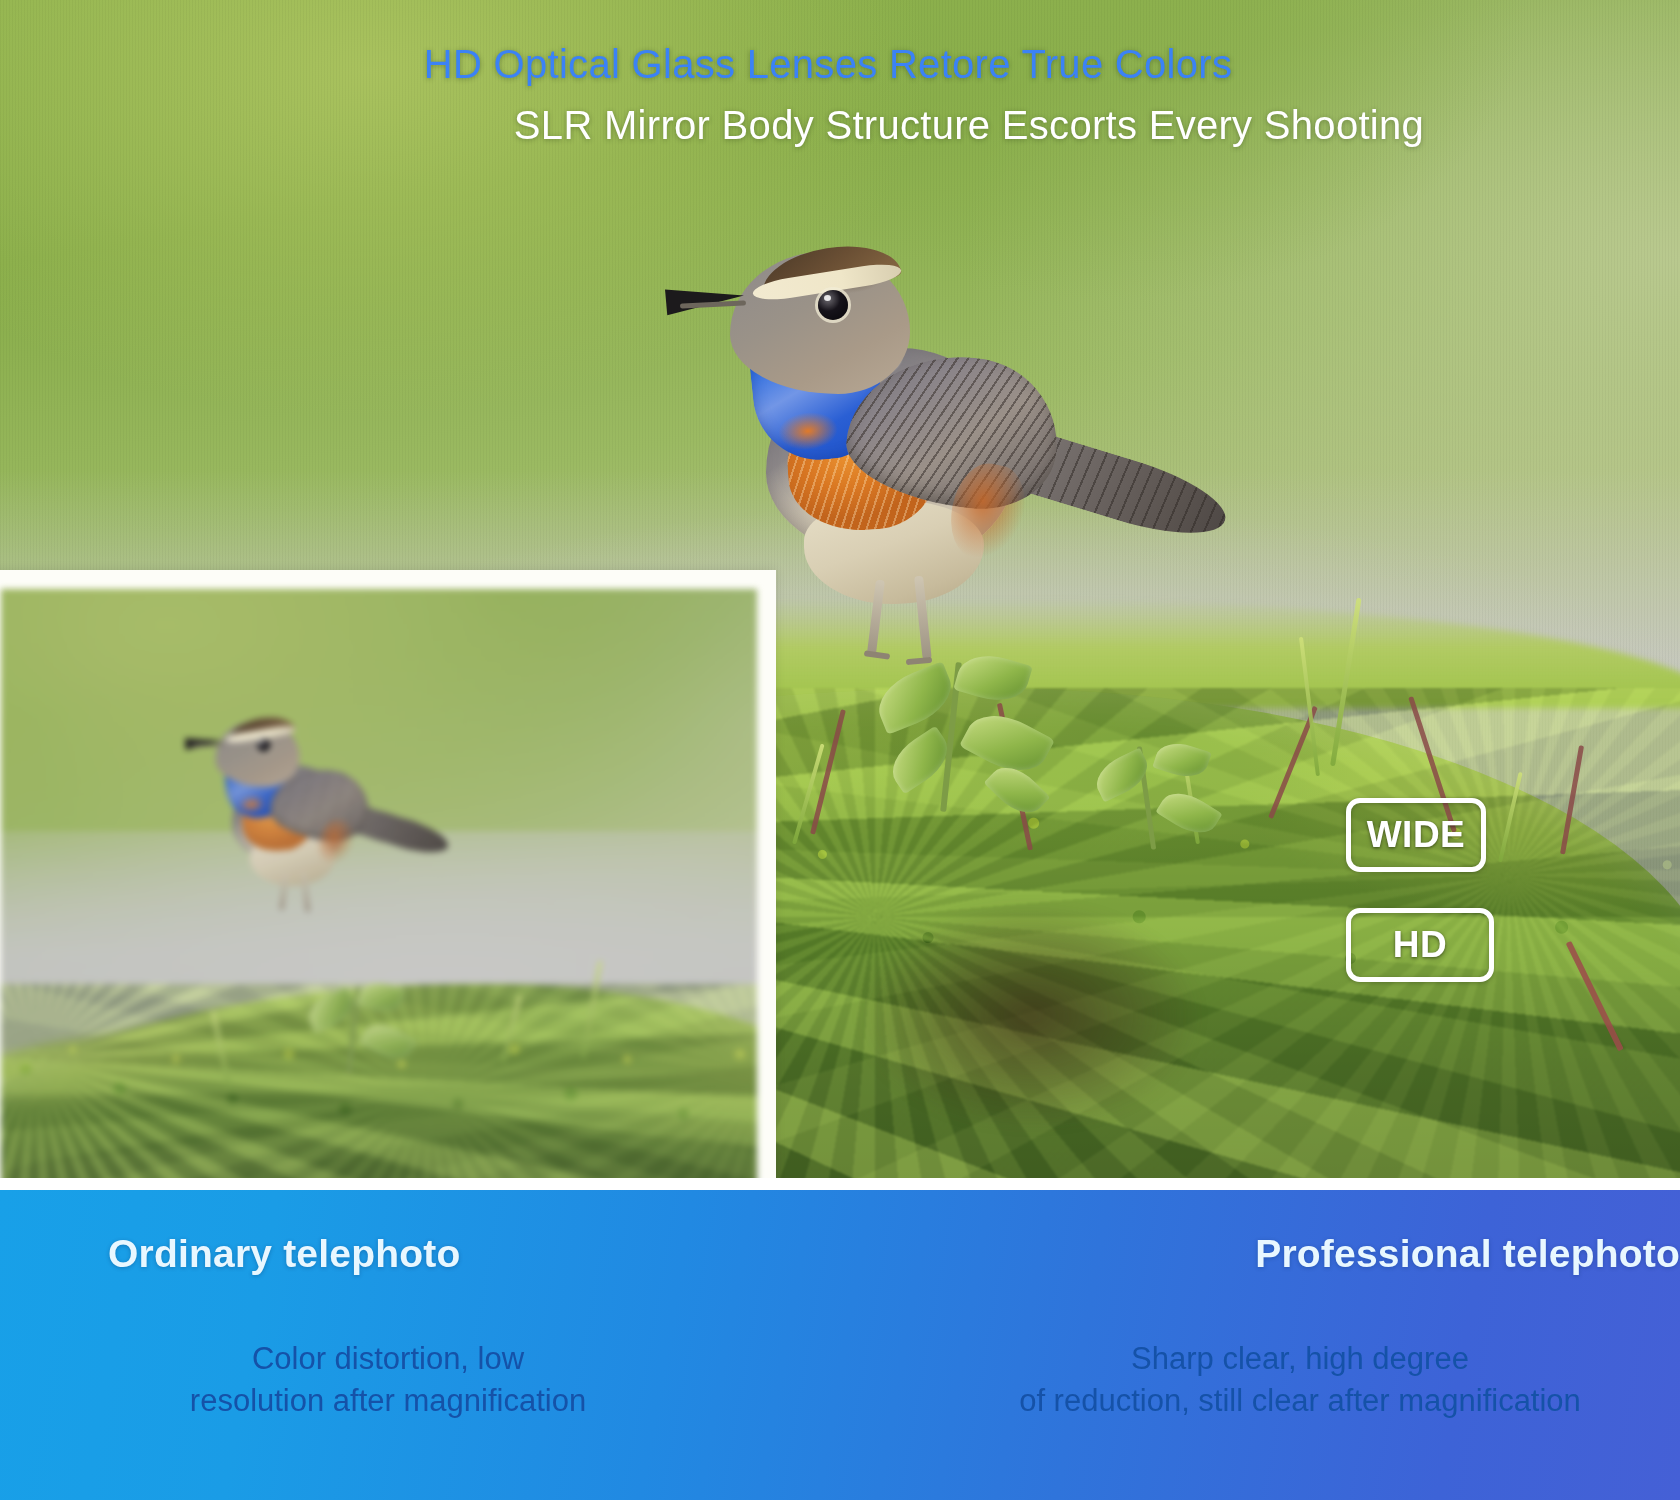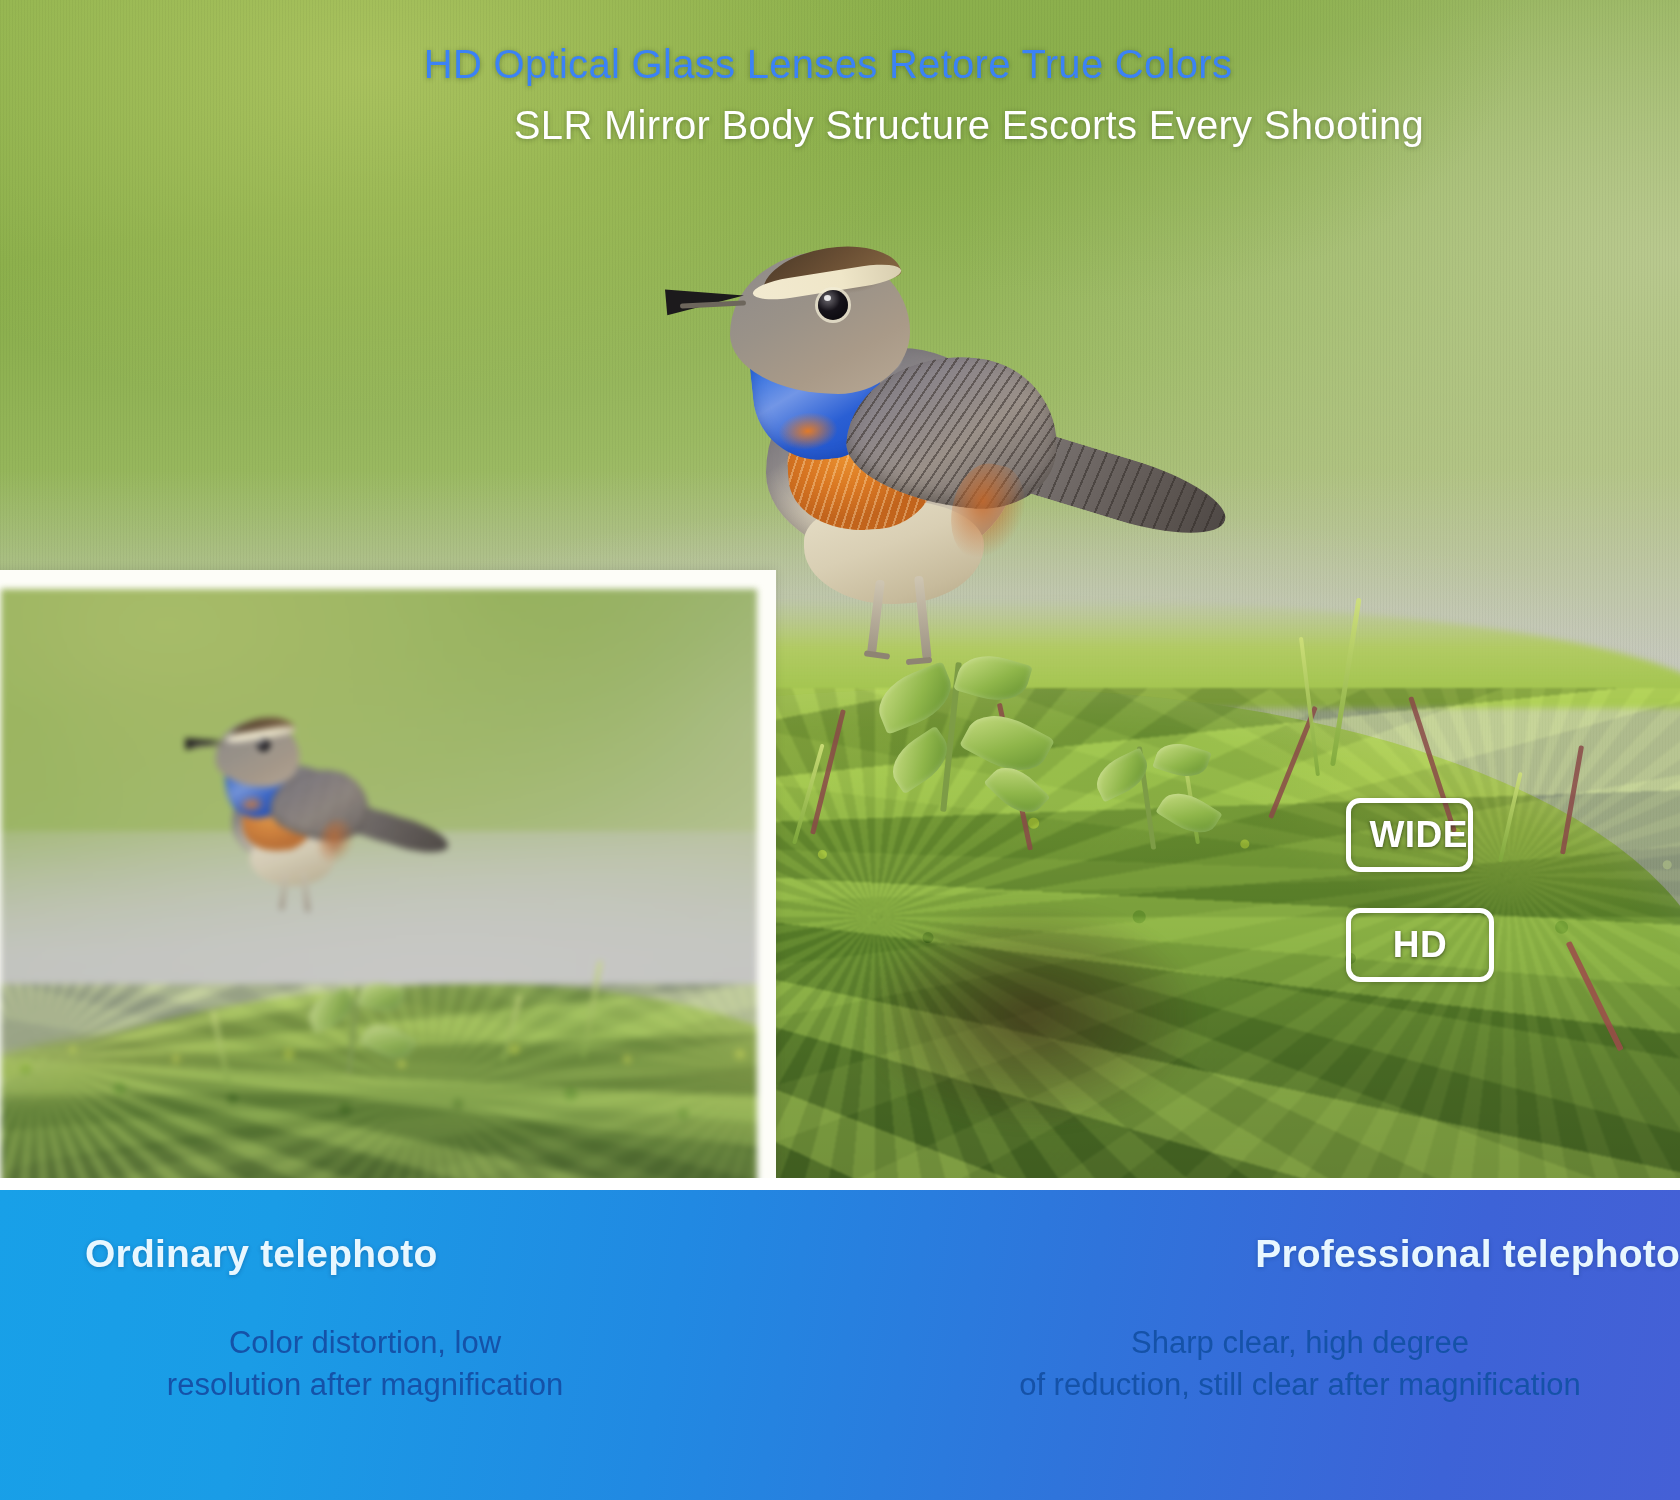--- a/index.html
+++ b/index.html
@@ -209,21 +209,21 @@
 
   
   .badges { position:absolute; right:186px; top:798px; display:flex; flex-direction:column; gap:36px; }
   .badge {
     border:5px solid #ffffff; border-radius:14px;
     color:#ffffff; font-size:37px; font-weight:700; letter-spacing:.5px;
     display:flex; align-items:center; justify-content:center;
     text-shadow:0 1px 3px rgba(0,0,0,.35);
     filter:drop-shadow(0 1px 2px rgba(0,0,0,.25));
   }
-  .badge.wide { width:127px; height:74px;justify-content:flex-end; }
+  .badge.wide { width:140px; height:74px; }
   .badge.hd   { width:148px; height:74px; align-self:flex-end; }
 
   
   .inset-frame {
     position:absolute; left:-18px; top:570px; width:794px; height:624px;
     background:#fdfdf8; padding:19px 19px 0 19px; overflow:hidden;
     box-shadow:0 0 10px rgba(0,0,0,.10);
   }
   .inset-photo {
     position:relative; width:100%; height:100%; overflow:hidden;
@@ -234,29 +234,29 @@
   
   .bird.small { transform:scale(.47); transform-origin:left top; }
 
   
   .caption-bar {
     position:absolute; left:0; top:1190px; width:1680px; height:310px;
     background:linear-gradient(100deg, #18a0e8 0%, #1a9ce6 16%, #2189e2 40%, #2f74db 64%, #3d63d7 86%, #4560d6 100%);
   }
   .cap-cols { display:flex; width:100%; height:100%; }
   .cap-col { flex:1; display:flex; flex-direction:column; }
-  .cap-col.left  { align-items:flex-start; padding-left:85px; }
+  .cap-col.left  { align-items:flex-start; padding-left:108px; }
   .cap-col.right { align-items:flex-end; }
   .cap-title {
     font-size:39px; font-weight:700; color:#e8f7ff; letter-spacing:.2px;
     margin-top:42px; text-shadow:0 1px 4px rgba(0,40,90,.30);
   }
   .cap-sub {
     font-size:31px; line-height:1.34; color:#1552a8; text-align:center;
-    margin-top:46px; font-weight:400;
+    margin-top:62px; font-weight:400;
   }
   .cap-col.left .cap-sub { width:560px; }
   .cap-col.right .cap-sub { width:760px; }
   .cap-col.right .cap-title { margin-left:10px; }
 
   
   .headline {
     position:absolute; left:0; top:42px; width:1680px;
     display:flex; flex-direction:column; align-items:center;
     pointer-events:none;

